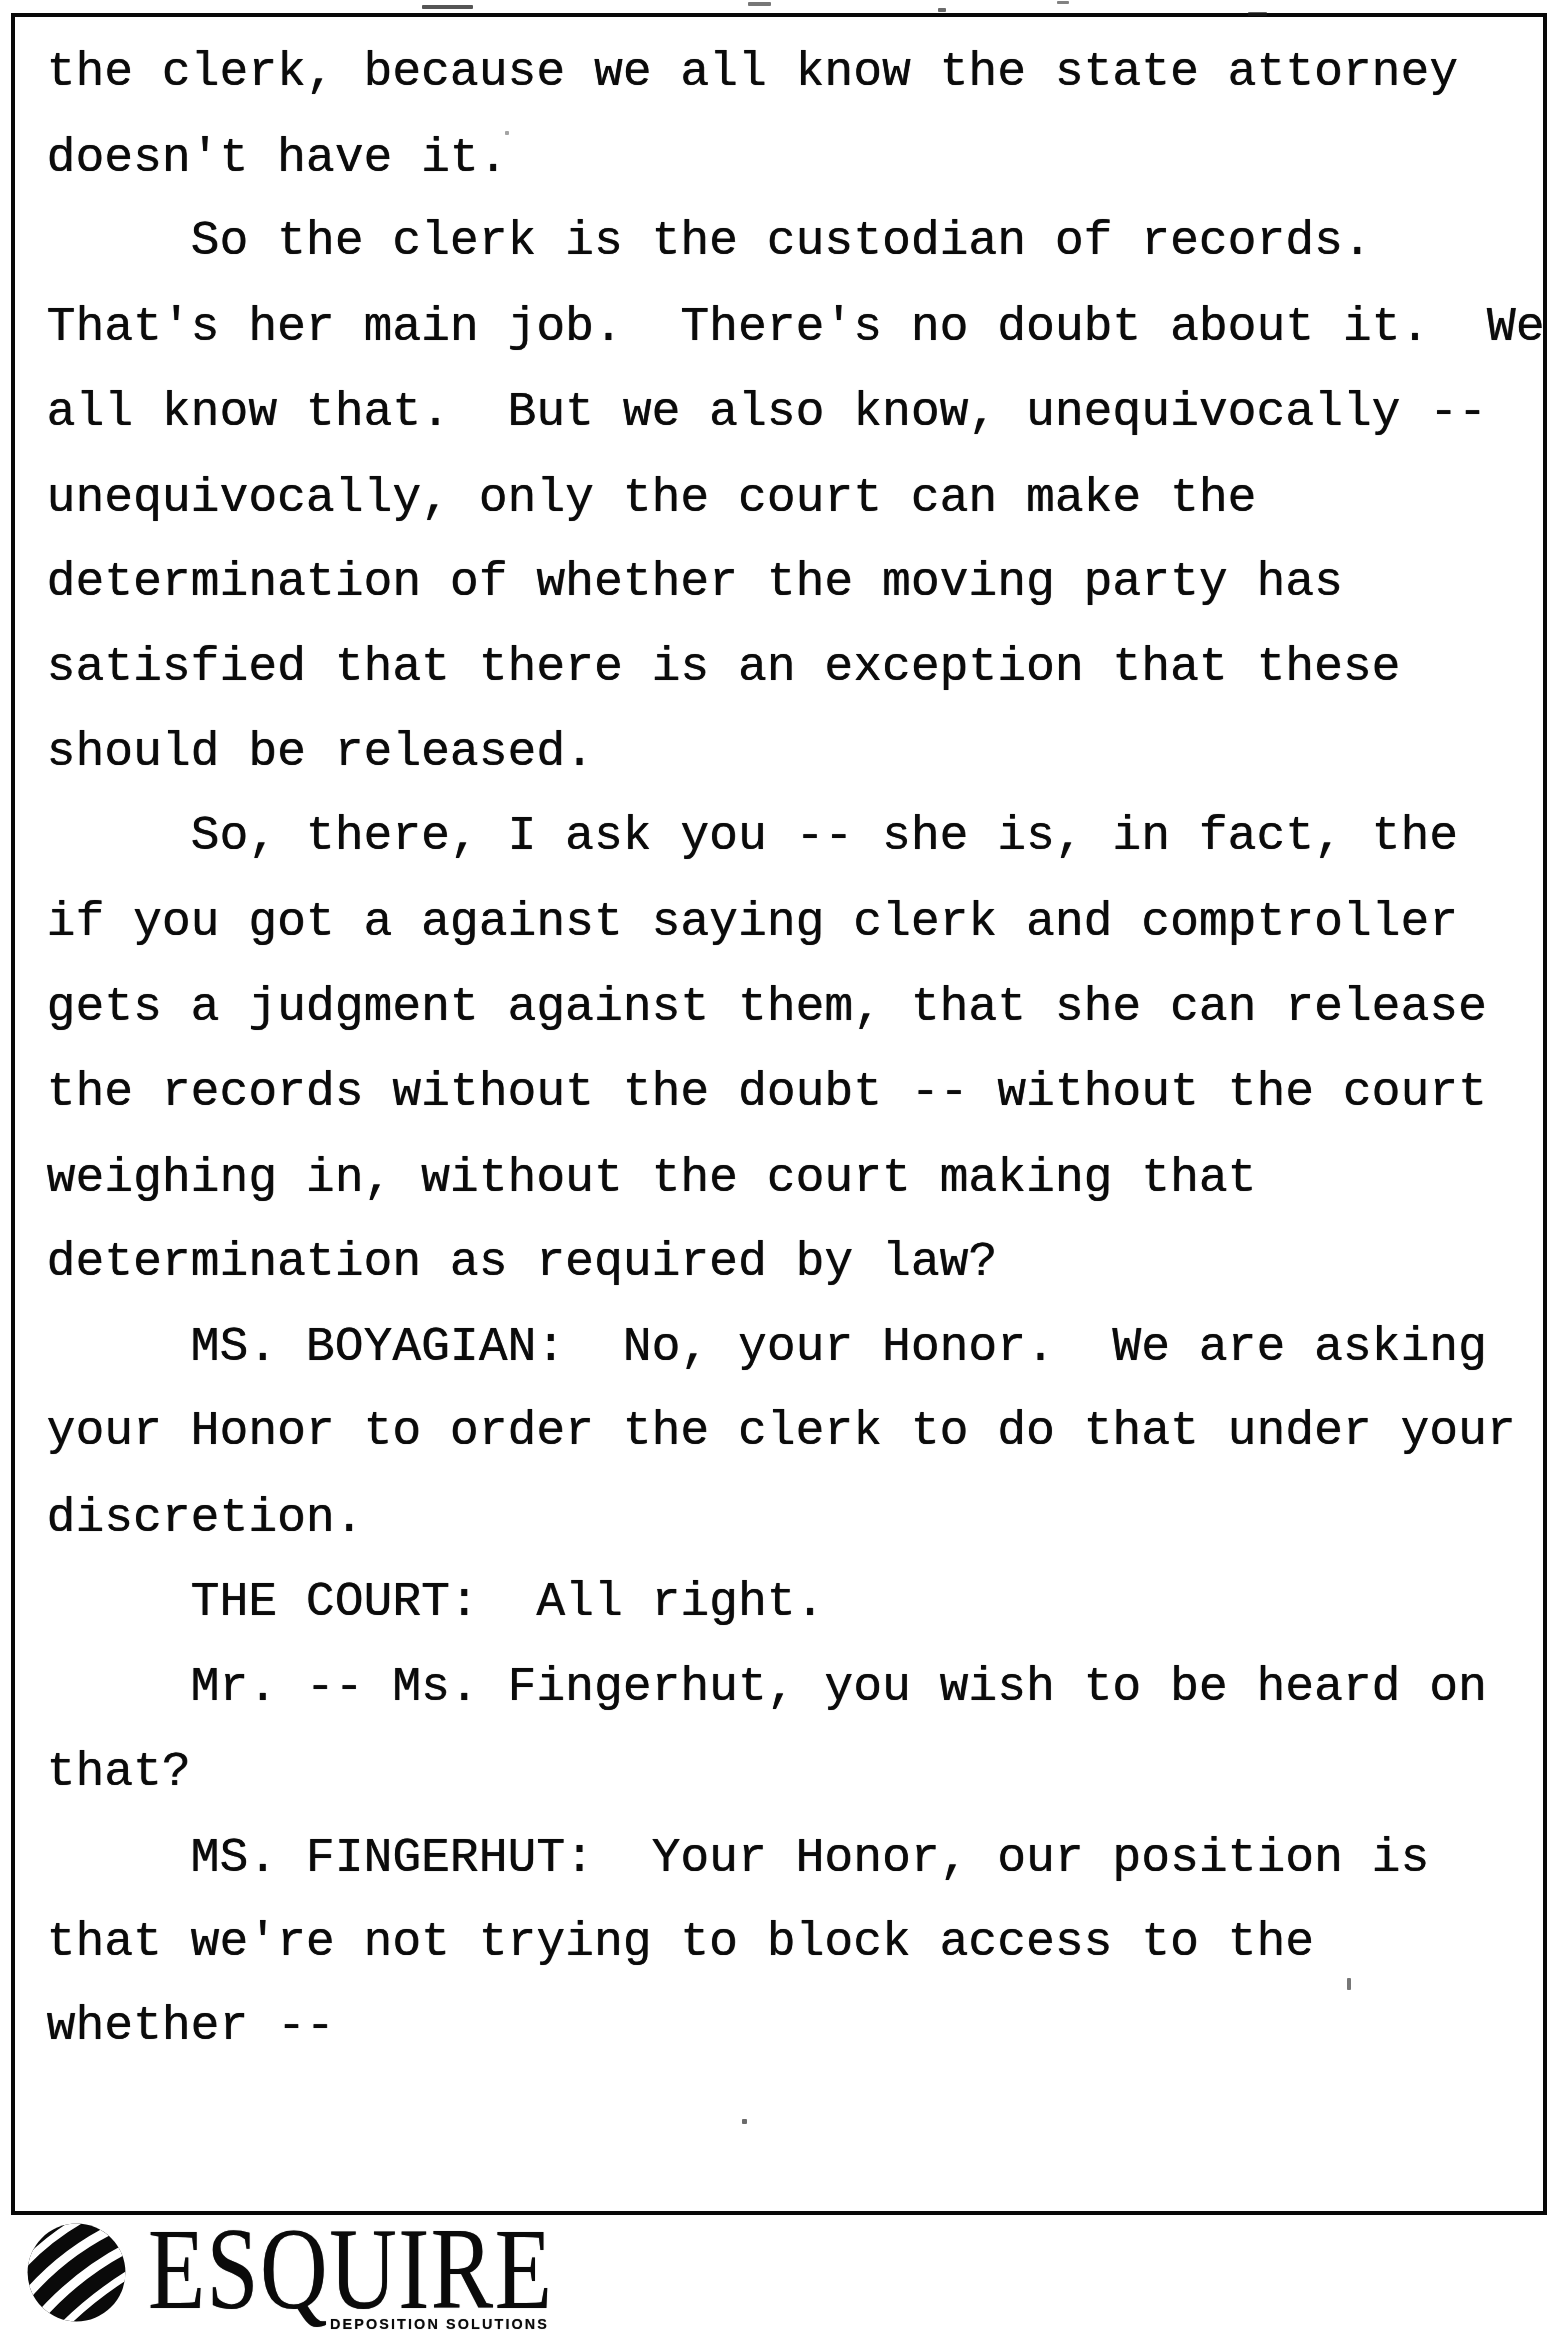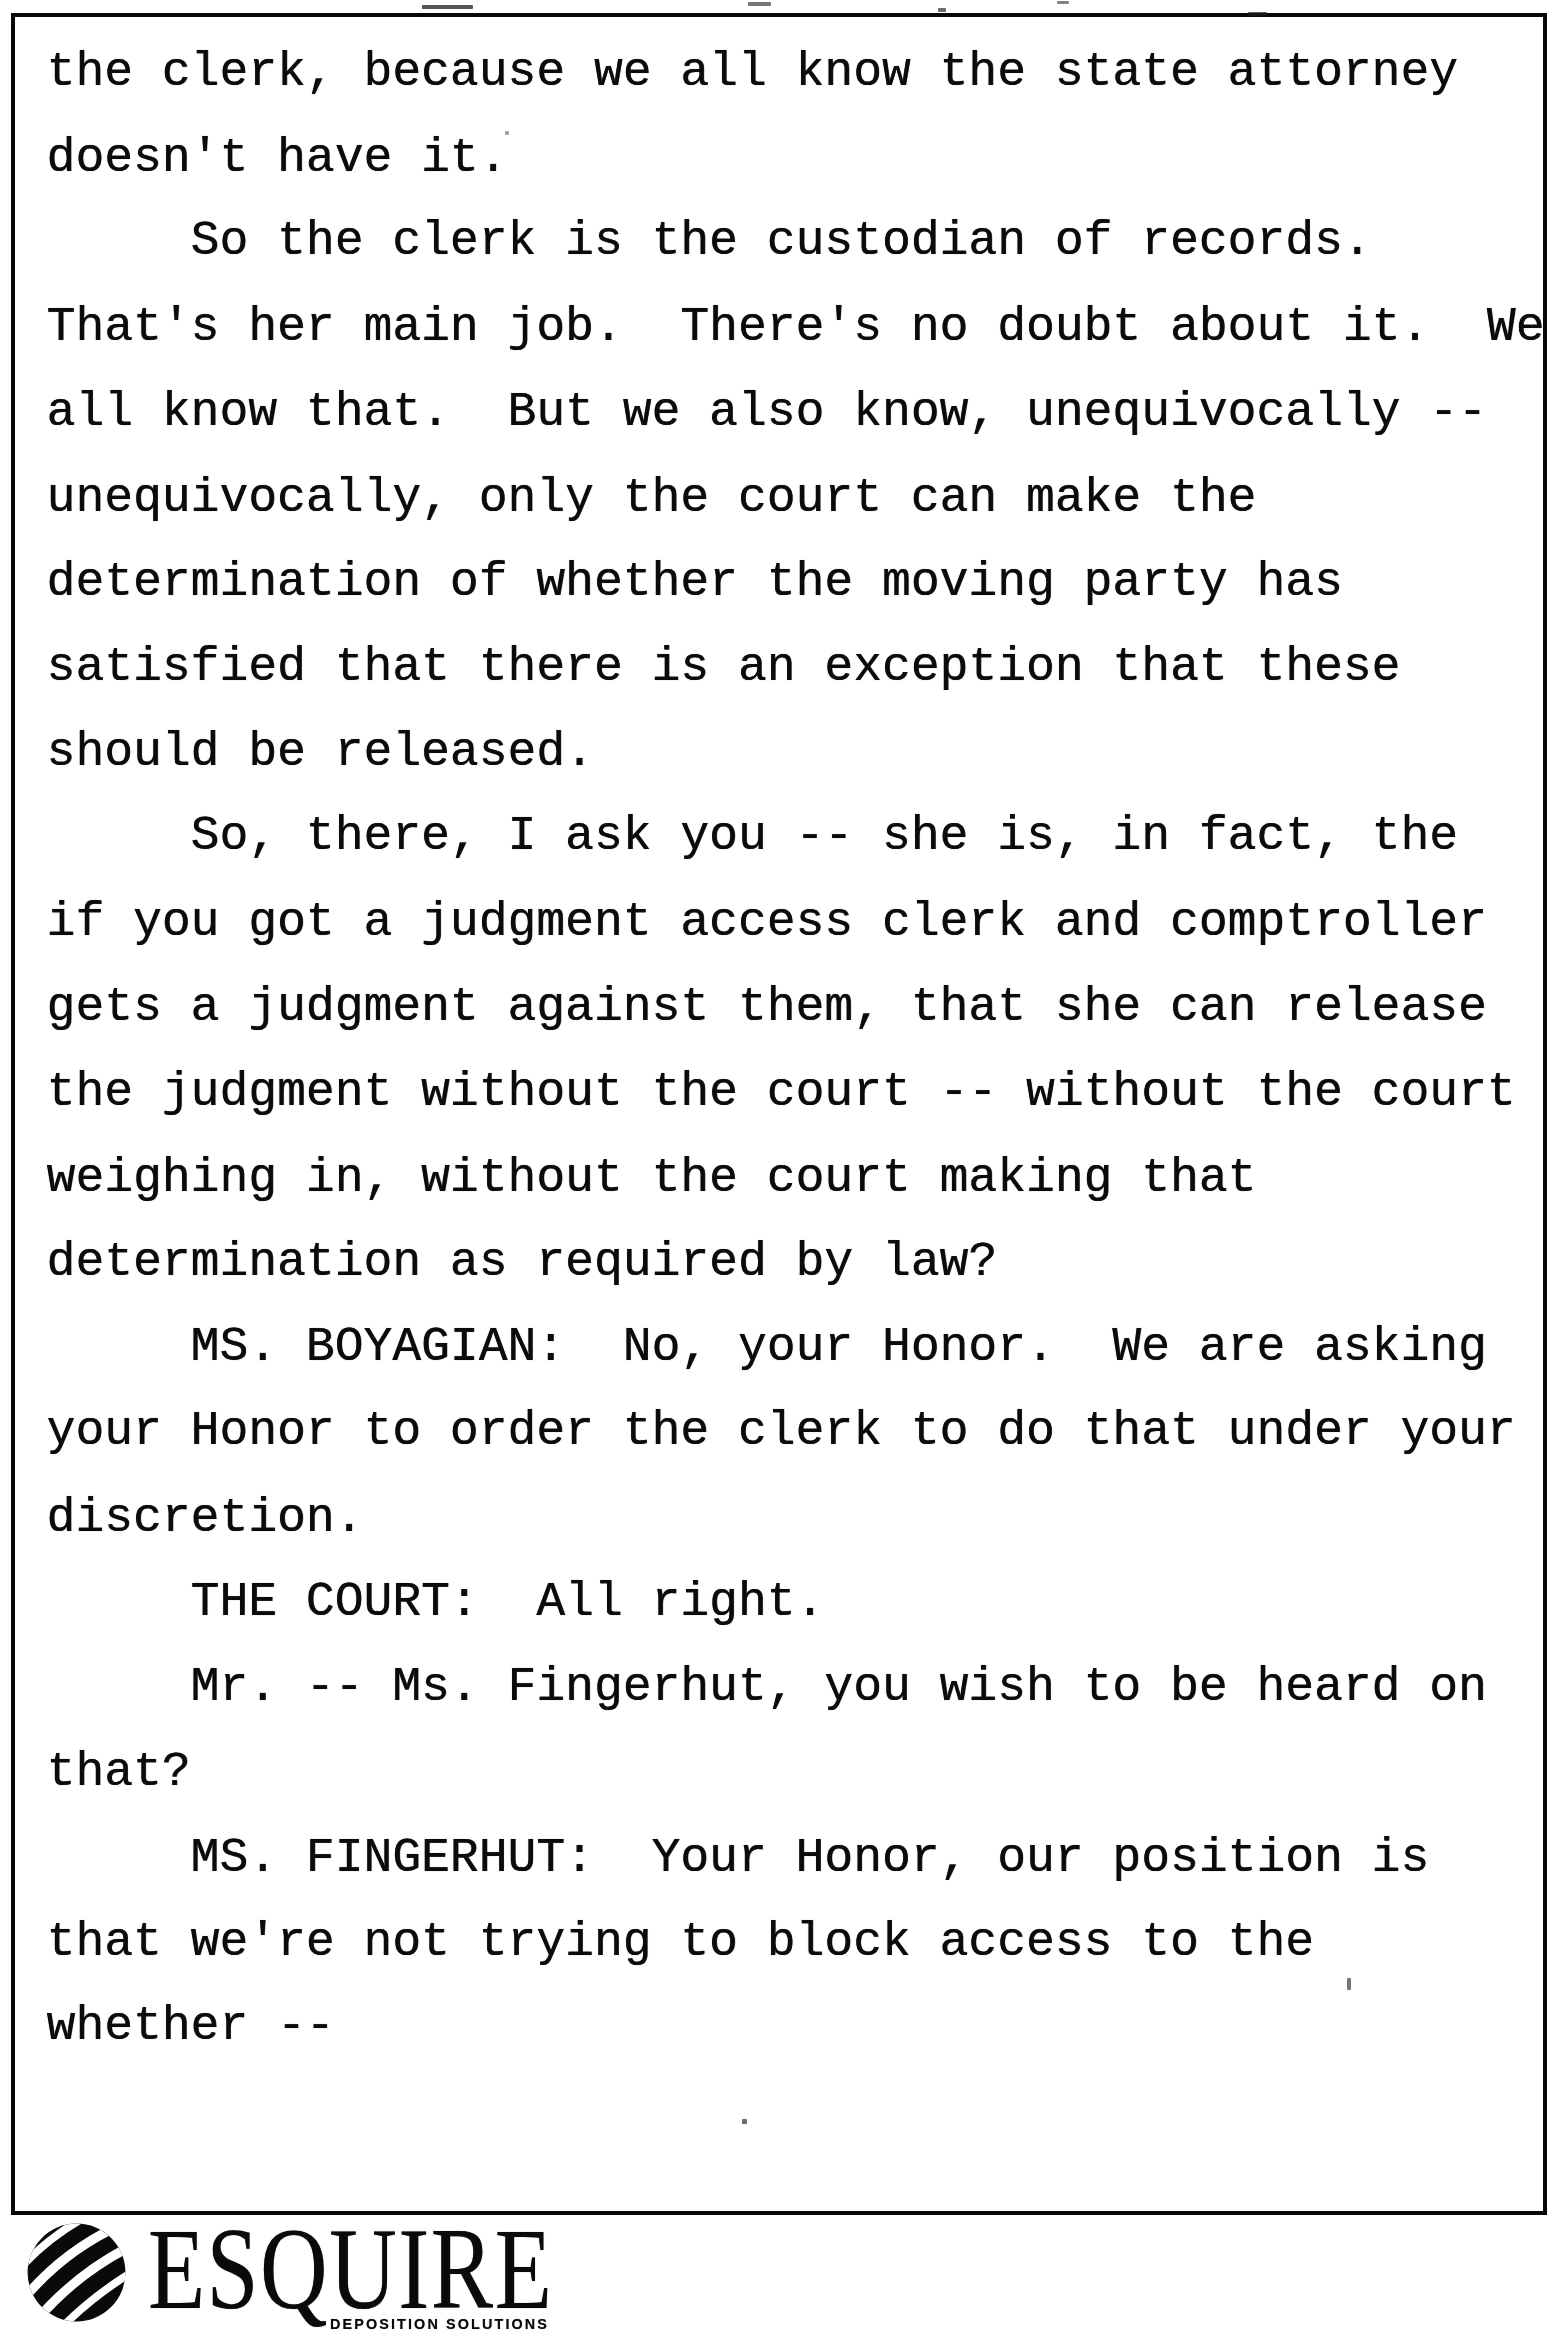--- a/index.html
+++ b/index.html
@@ -54,23 +54,23 @@
     <div class="tline">the clerk, because we all know the state attorney</div>
     <div class="tline">doesn't have it.</div>
     <div class="tline">     So the clerk is the custodian of records.</div>
     <div class="tline">That's her main job.  There's no doubt about it.  We</div>
     <div class="tline">all know that.  But we also know, unequivocally --</div>
     <div class="tline">unequivocally, only the court can make the</div>
     <div class="tline">determination of whether the moving party has</div>
     <div class="tline">satisfied that there is an exception that these</div>
     <div class="tline">should be released.</div>
     <div class="tline">     So, there, I ask you -- she is, in fact, the</div>
-    <div class="tline">if you got a judgment access clerk and comptroller</div>
+    <div class="tline">if you got a against saying clerk and comptroller</div>
     <div class="tline">gets a judgment against them, that she can release</div>
-    <div class="tline">the judgment without the court -- without the court</div>
+    <div class="tline">the records without the doubt -- without the court</div>
     <div class="tline">weighing in, without the court making that</div>
     <div class="tline">determination as required by law?</div>
     <div class="tline">     MS. BOYAGIAN:  No, your Honor.  We are asking</div>
     <div class="tline">your Honor to order the clerk to do that under your</div>
     <div class="tline">discretion.</div>
     <div class="tline">     THE COURT:  All right.</div>
     <div class="tline">     Mr. -- Ms. Fingerhut, you wish to be heard on</div>
     <div class="tline">that?</div>
     <div class="tline">     MS. FINGERHUT:  Your Honor, our position is</div>
     <div class="tline">that we're not trying to block access to the</div>

